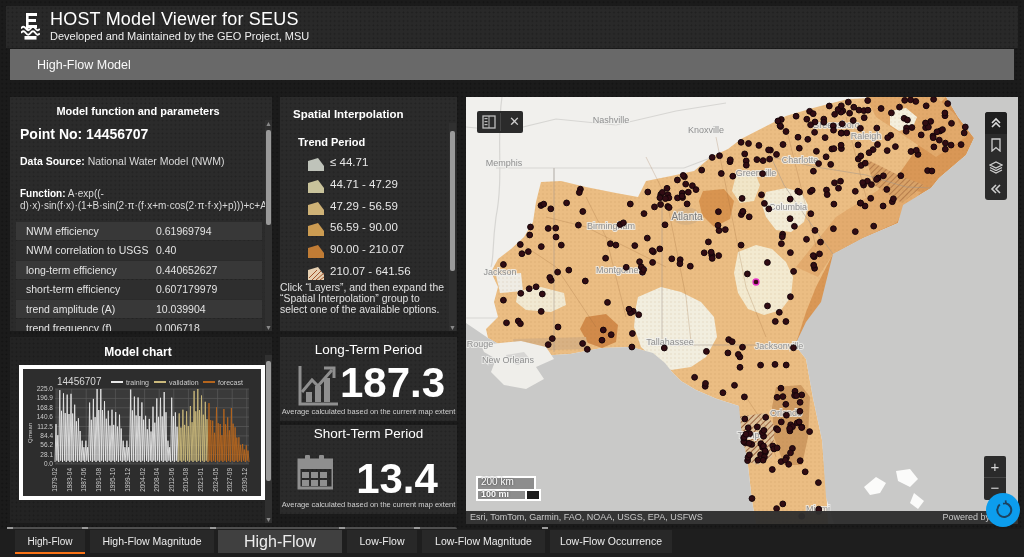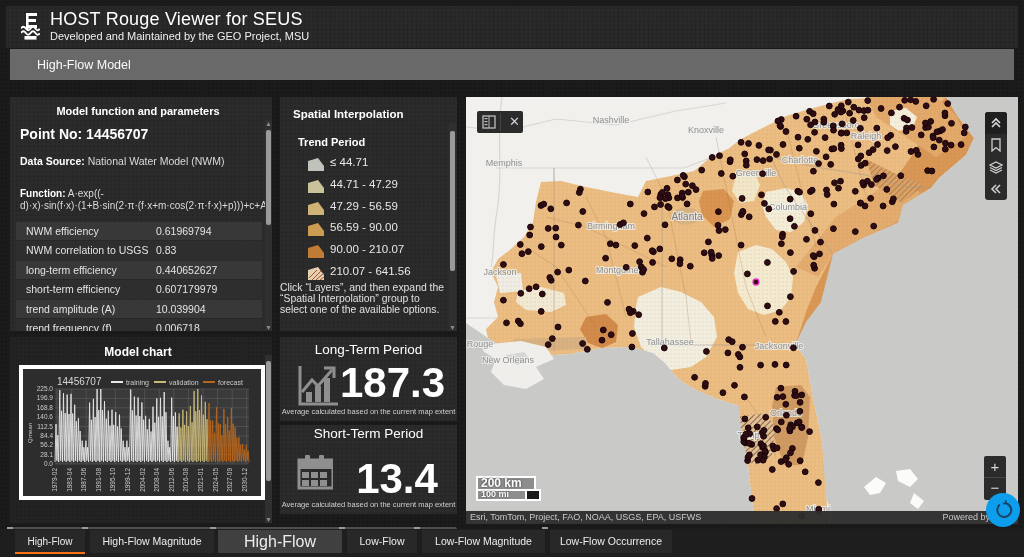--- a/index.html
+++ b/index.html
@@ -22,39 +22,39 @@
 <rect x="7" y="13" width="9" height="3"></rect>
 </g>
 <g fill="none" stroke="#fff" stroke-width="1.9">
 <path d="M0,16.5 q2.4,-3.4 4.8,0 q2.4,3.4 4.8,0 q2.4,-3.4 4.8,0 q2.2,3.2 4.4,0.4"></path>
 <path d="M0,21 q2.4,-3.4 4.8,0 q2.4,3.4 4.8,0 q2.4,-3.4 4.8,0 q2.2,3.2 4.4,0.4"></path>
 </g>
 <g fill="#fff">
 <rect x="3.5" y="24" width="12" height="3.6"></rect>
 </g>
 </svg>
-<div style="position:absolute;left:50px;top:9px;font-size:18px;color:#ffffff;letter-spacing:0.2px">HOST Rouge Viewer for SEUS</div>
+<div style="position:absolute;left:50px;top:9px;font-size:18px;color:#ffffff;letter-spacing:0.2px">HOST Model Viewer for SEUS</div>
 <div style="position:absolute;left:50px;top:30px;font-size:11px;color:#efefef">Developed and Maintained by the GEO Project, MSU</div>
 
 <div style="position:absolute;left:10px;top:49px;width:1004px;height:31px;background:#696969">
 <div style="position:absolute;left:27px;top:9px;font-size:12.5px;color:#fafafa">High-Flow Model</div>
 </div>
 
 <div class="panel" style="left:10px;top:97px;width:262px;height:234px;overflow:hidden">
 <div style="position:absolute;left:0;top:8px;width:256px;text-align:center;font-weight:bold;font-size:11px;color:#fff">Model function and parameters</div>
 <div style="position:absolute;left:10px;top:29px;font-size:14px;font-weight:bold;color:#fff">Point No: 14456707</div>
 <div style="position:absolute;left:10px;top:58px;font-size:10.5px;color:#d9d9d9;white-space:nowrap"><b style="color:#fff">Data Source:</b> National Water Model (NWM)</div>
 <div style="position:absolute;left:10px;top:91px;width:260px;font-size:10px;color:#d9d9d9;line-height:11.5px;white-space:nowrap"><b style="color:#fff">Function:</b> A·exp((-<br>d)·x)·sin(f·x)·(1+B·sin(2·π·(f·x+m·cos(2·π·f·x)+p)))+c+A·si</div>
 <div style="position:absolute;left:6px;top:125.0px;width:246px;height:18.4px;background:#383838;color:#e3e3e3;font-size:10.5px;line-height:18.4px;white-space:nowrap">
       <span style="position:absolute;left:10px">NWM efficiency</span>
       <span style="position:absolute;left:140px">0.61969794</span>
     </div>
     <div style="position:absolute;left:6px;top:144.4px;width:246px;height:18.4px;background:#2e2e2e;color:#e3e3e3;font-size:10.5px;line-height:18.4px;white-space:nowrap">
       <span style="position:absolute;left:10px">NWM correlation to USGS</span>
-      <span style="position:absolute;left:140px">0.83</span>
+      <span style="position:absolute;left:140px">0.40</span>
     </div>
     <div style="position:absolute;left:6px;top:163.8px;width:246px;height:18.4px;background:#383838;color:#e3e3e3;font-size:10.5px;line-height:18.4px;white-space:nowrap">
       <span style="position:absolute;left:10px">long-term efficiency</span>
       <span style="position:absolute;left:140px">0.440652627</span>
     </div>
     <div style="position:absolute;left:6px;top:183.2px;width:246px;height:18.4px;background:#2e2e2e;color:#e3e3e3;font-size:10.5px;line-height:18.4px;white-space:nowrap">
       <span style="position:absolute;left:10px">short-term efficiency</span>
       <span style="position:absolute;left:140px">0.607179979</span>
     </div>
     <div style="position:absolute;left:6px;top:202.6px;width:246px;height:18.4px;background:#383838;color:#e3e3e3;font-size:10.5px;line-height:18.4px;white-space:nowrap">
@@ -734,33 +734,33 @@
         <path d="M1,5 L7,2 L13,5 L7,8 Z"></path>
         <path d="M1,7.5 L7,10.5 L13,7.5"></path>
         <path d="M1,10 L7,13 L13,10"></path>
       </svg>
 <svg style="position:absolute;left:4px;top:70px" width="14" height="14" viewBox="0 0 14 14" stroke="#cfcfcf" stroke-width="1.6" fill="none">
         <path d="M7,3 L3,7 L7,11"></path>
         <path d="M11,3 L7,7 L11,11"></path>
       </svg>
 </div>
 <div style="position:absolute;left:10px;top:379px;width:60px;height:13px;background:rgba(130,130,130,0.85);border:2px solid #fff;border-bottom:none">
-<div style="position:absolute;left:3px;top:-2px;font-size:12px;font-weight:bold;color:#fff;text-shadow:0 0 2px #333">200 km</div>
+<div style="position:absolute;left:3px;top:-2px;font-size:10px;font-weight:normal;color:#fff;text-shadow:0 0 2px #333">200 km</div>
     </div>
 <div style="position:absolute;left:10px;top:392px;width:51px;height:12px;background:rgba(130,130,130,0.85);border:2px solid #fff">
 <div style="position:absolute;left:3px;top:-2px;font-size:9px;font-weight:bold;color:#fff;text-shadow:0 0 2px #333">100 mi</div>
     </div>
 <div style="position:absolute;left:61px;top:392px;width:14px;height:12px;background:#1c1c1c;border:2px solid #fff;border-left:none"></div>
 <div style="position:absolute;left:518px;top:359px;width:22px;height:44px;background:#2b2b2b;border-radius:2px;color:#d8d8d8">
 <div style="position:absolute;left:0;top:0;width:22px;height:22px;text-align:center;line-height:22px;font-size:15px">+</div>
 <div style="position:absolute;left:0;top:21px;width:22px;height:1px;background:#454545"></div>
 <div style="position:absolute;left:0;top:22px;width:22px;height:22px;text-align:center;line-height:20px;font-size:15px">−</div>
 </div>
 <div style="position:absolute;left:0;top:414px;width:552px;height:13px;background:rgba(46,46,46,0.96)">
-<div style="position:absolute;left:4px;top:1px;font-size:9px;color:#c9c9c9">Esri, TomTom, Project, FAO, NOAA, USGS, EPA, USFWS</div>
+<div style="position:absolute;left:4px;top:1px;font-size:9px;color:#c9c9c9">Esri, TomTom, Garmin, FAO, NOAA, USGS, EPA, USFWS</div>
 <div style="position:absolute;right:28px;top:1px;font-size:9px;color:#c9c9c9">Powered by</div>
 </div>
 <div style="position:absolute;left:520px;top:396px;width:34px;height:34px;border-radius:50%;background:#0c9ded">
 <svg style="position:absolute;left:7px;top:7px" width="20" height="20" viewBox="0 0 20 20" fill="none" stroke="#1c4260" stroke-width="2">
 <path d="M6.8,4.6 A7,7 0 1 0 12.8,3.2"></path>
 <path d="M12.6,0.4 L12.9,3.3 L10.0,3.6" stroke-width="1.7"></path>
 </svg>
 </div>
 </div>
 

